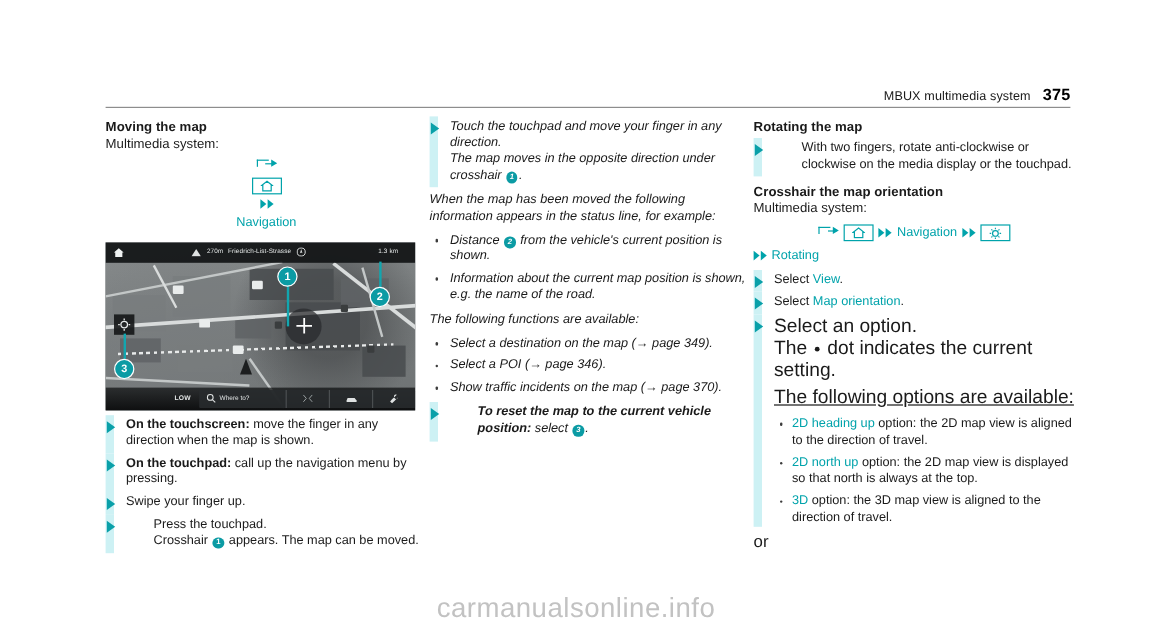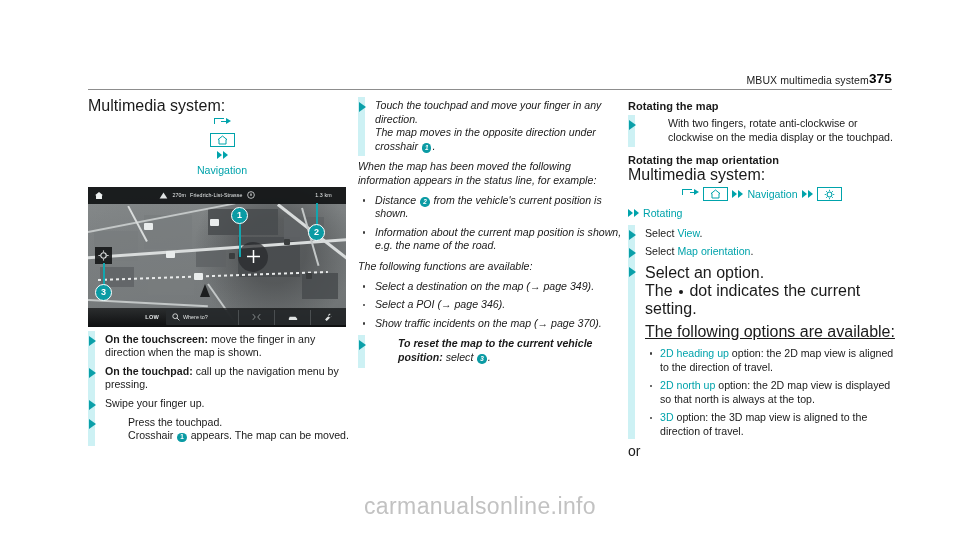--- a/index.html
+++ b/index.html
@@ -19,20 +19,21 @@
   
   .page-header {
     position: absolute;
     left: 88px;
     top: 68px;
     width: 804px;
     height: 22px;
     display: flex;
     align-items: flex-end;
     justify-content: flex-end;
+    gap: 10px;
     border-bottom: 1.3px solid #8d8d8d;
     padding-bottom: 3px;
     box-sizing: border-box;
   }
   .header-title {
     font-size: 10.5px;
     color: #1a1a1a;
     letter-spacing: .1px;
   }
   .header-pageno {
@@ -60,21 +61,21 @@
 
   
   h2.sect-title {
     font-size: 11px;
     font-weight: bold;
     margin: 0 0 1px 0;
     line-height: 14px;
     letter-spacing: .05px;
   }
   .plain {
-    font-size: 16px;
+    font-size: 11px;
     line-height: 13.6px;
     margin: 0;
     letter-spacing: .02px;
   }
   .para {
     font-size: 10.6px;
     line-height: 13.6px;
     margin: 7px 0 0 0;
     letter-spacing: .02px;
   }
@@ -437,20 +438,21 @@
 
 <div class="page-header">
   <span class="header-title">MBUX multimedia system</span>
   <span class="header-pageno">375</span>
 </div>
 
 <div class="columns">
 
   <div class="col left">
 
+    <h2 class="sect-title">Moving the map</h2>
     <p class="plain">Multimedia system:</p>
 
     <div class="path-row">
       <span class="arrow-in">
           <span class="arrow-head"></span>
         </span>
       <span class="icon-box">
         <svg class="ic" width="11" height="10" viewBox="0 0 11 10" aria-hidden="true">
           <path d="M5.5 1 L10 4.6 L9 4.6 L9 9 L2 9 L2 4.6 L1 4.6 Z" fill="none" stroke="#00a3ab" stroke-width="1"></path>
         </svg>
@@ -641,21 +643,21 @@
 
     <h2 class="sect-title">Rotating the map</h2>
 
     <div class="steps" style="margin-top:4px;">
       <div class="step last">
         <span class="tri"></span>
         <span>With two fingers, rotate anti-clockwise or clockwise on the media display or the touchpad.</span>
       </div>
     </div>
 
-    <h2 class="sect-title" style="margin-top:9px;">Rotating the map orientation</h2>
+    <h2 class="sect-title" style="margin-top:9px;">Crosshair the map orientation</h2>
     <p class="plain">Multimedia system:</p>
 
     <div class="path-row">
       <span class="pw">
         <span class="arrow-in">
             <span class="arrow-head"></span>
           </span>
         <span class="icon-box">
           <svg class="ic" width="11" height="10" viewBox="0 0 11 10" aria-hidden="true">
             <path d="M5.5 1 L10 4.6 L9 4.6 L9 9 L2 9 L2 4.6 L1 4.6 Z" fill="none" stroke="#00a3ab" stroke-width="1"></path>

